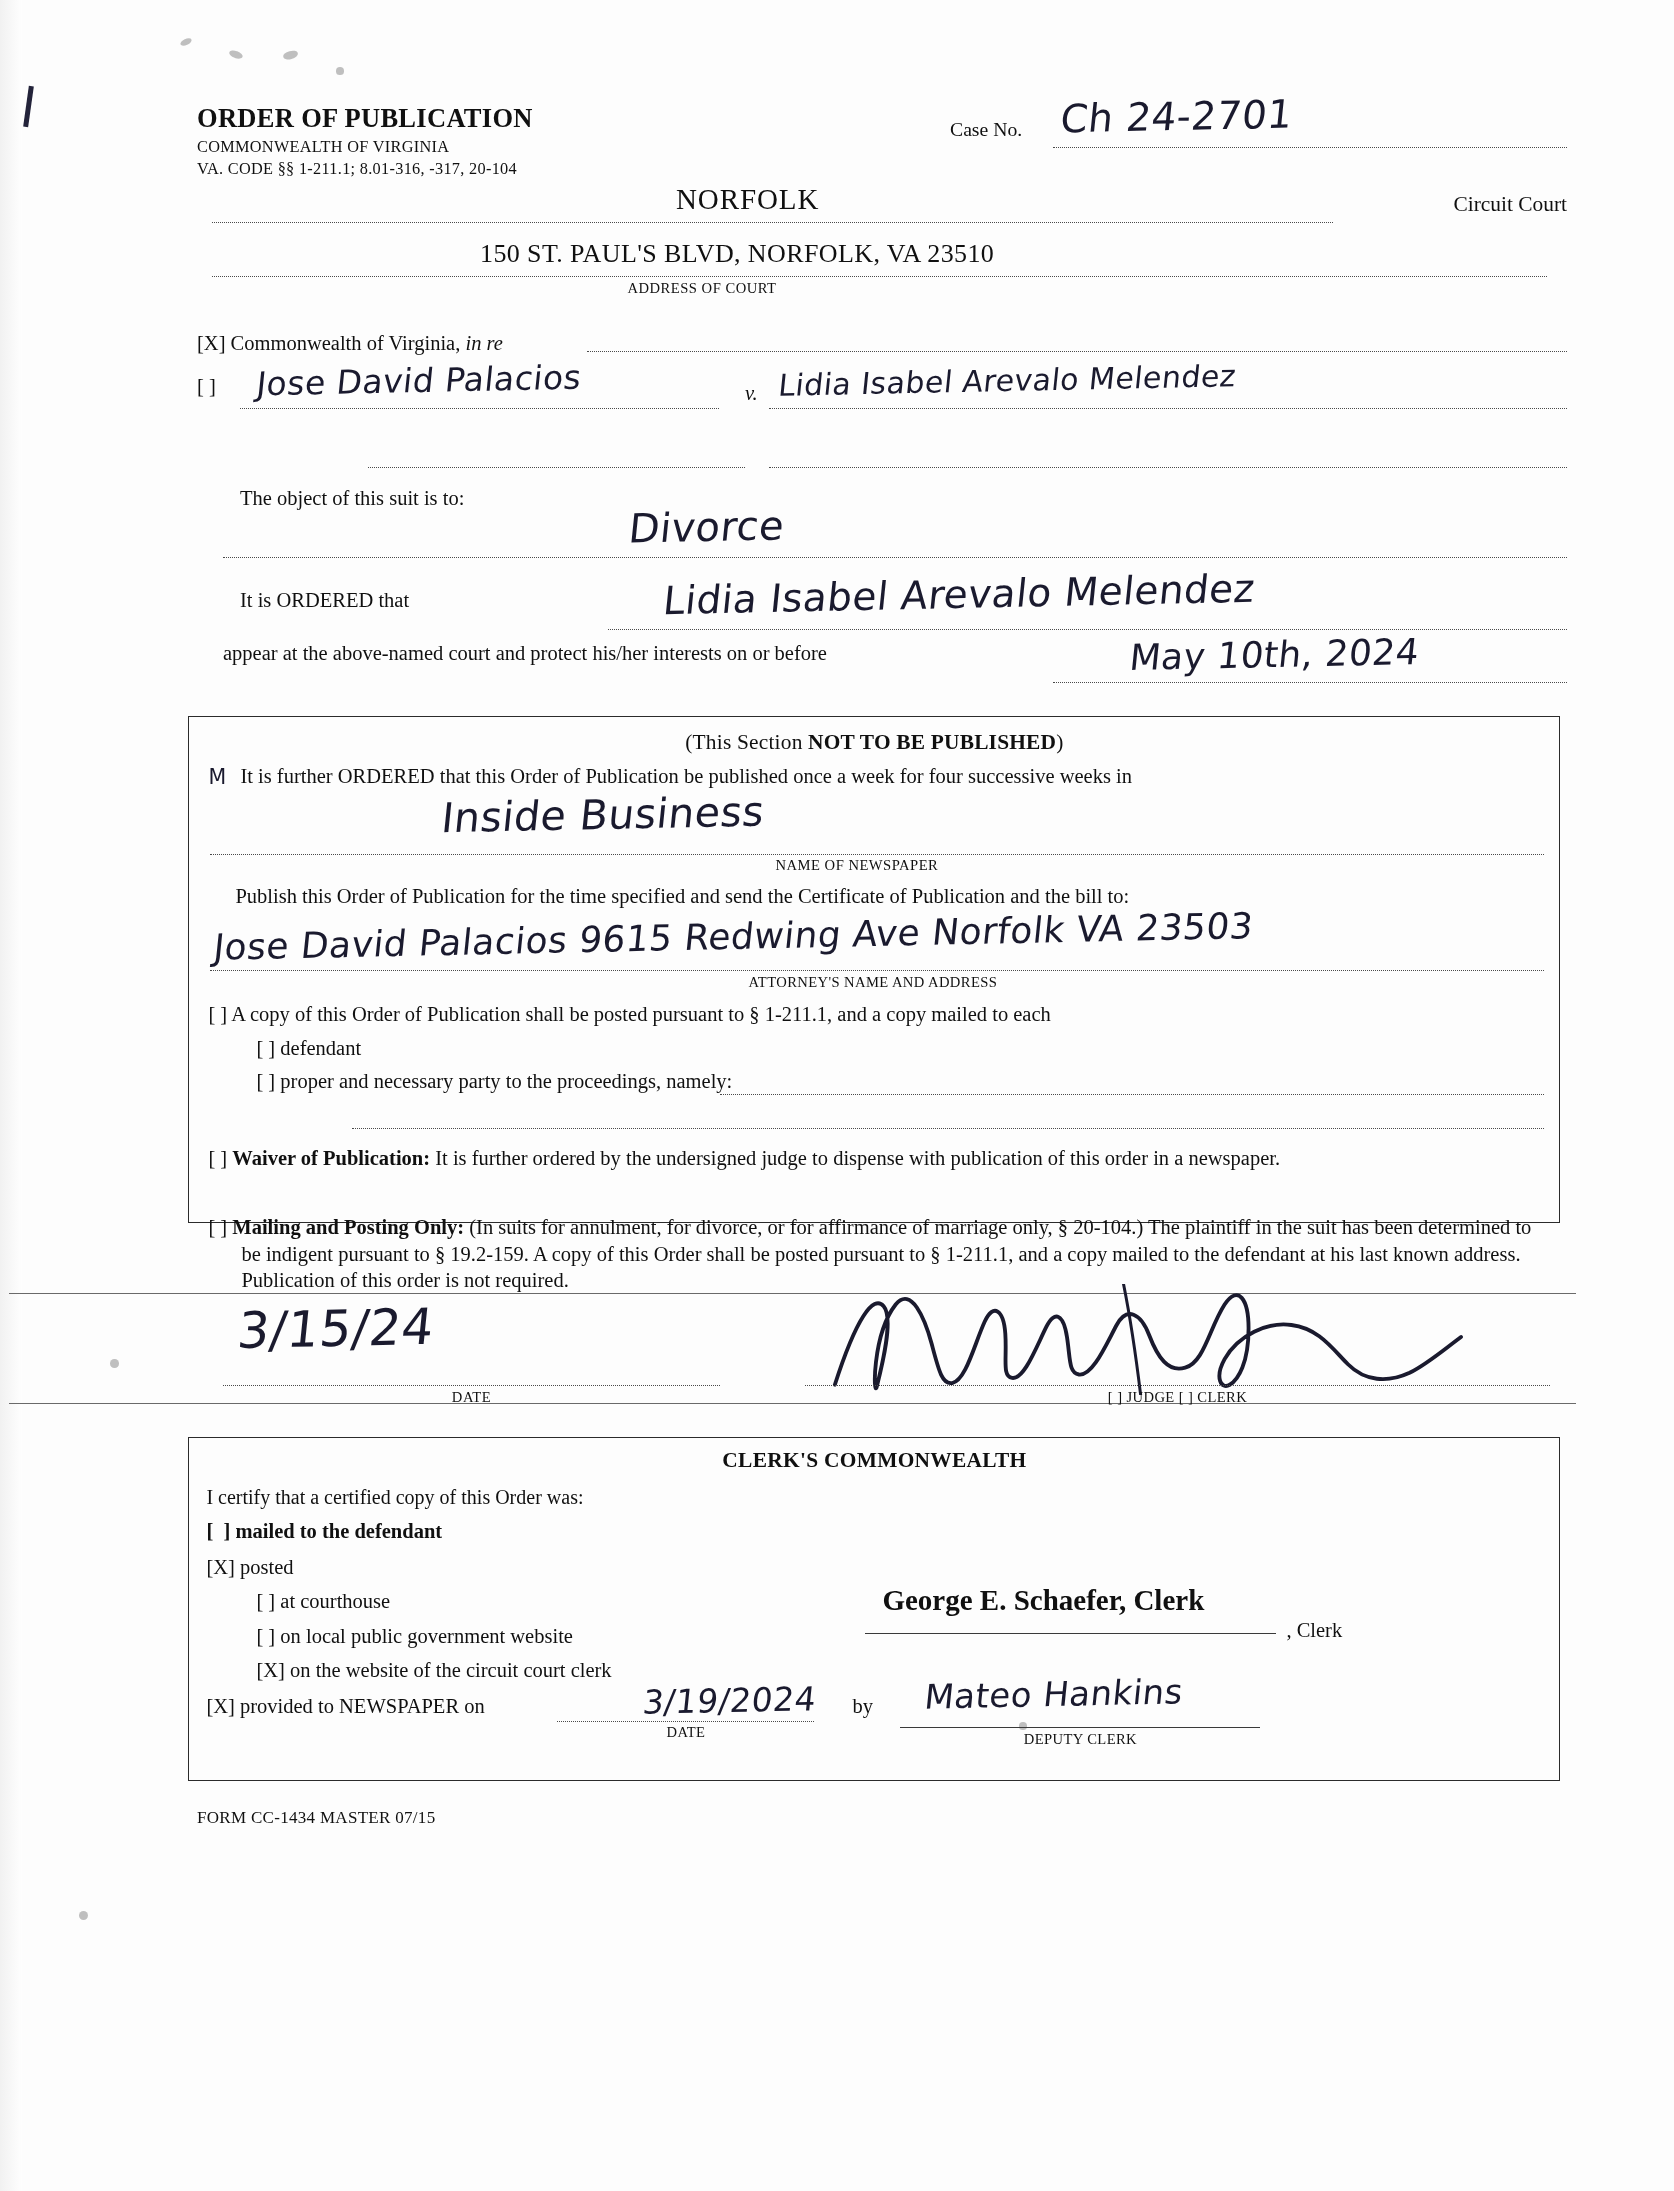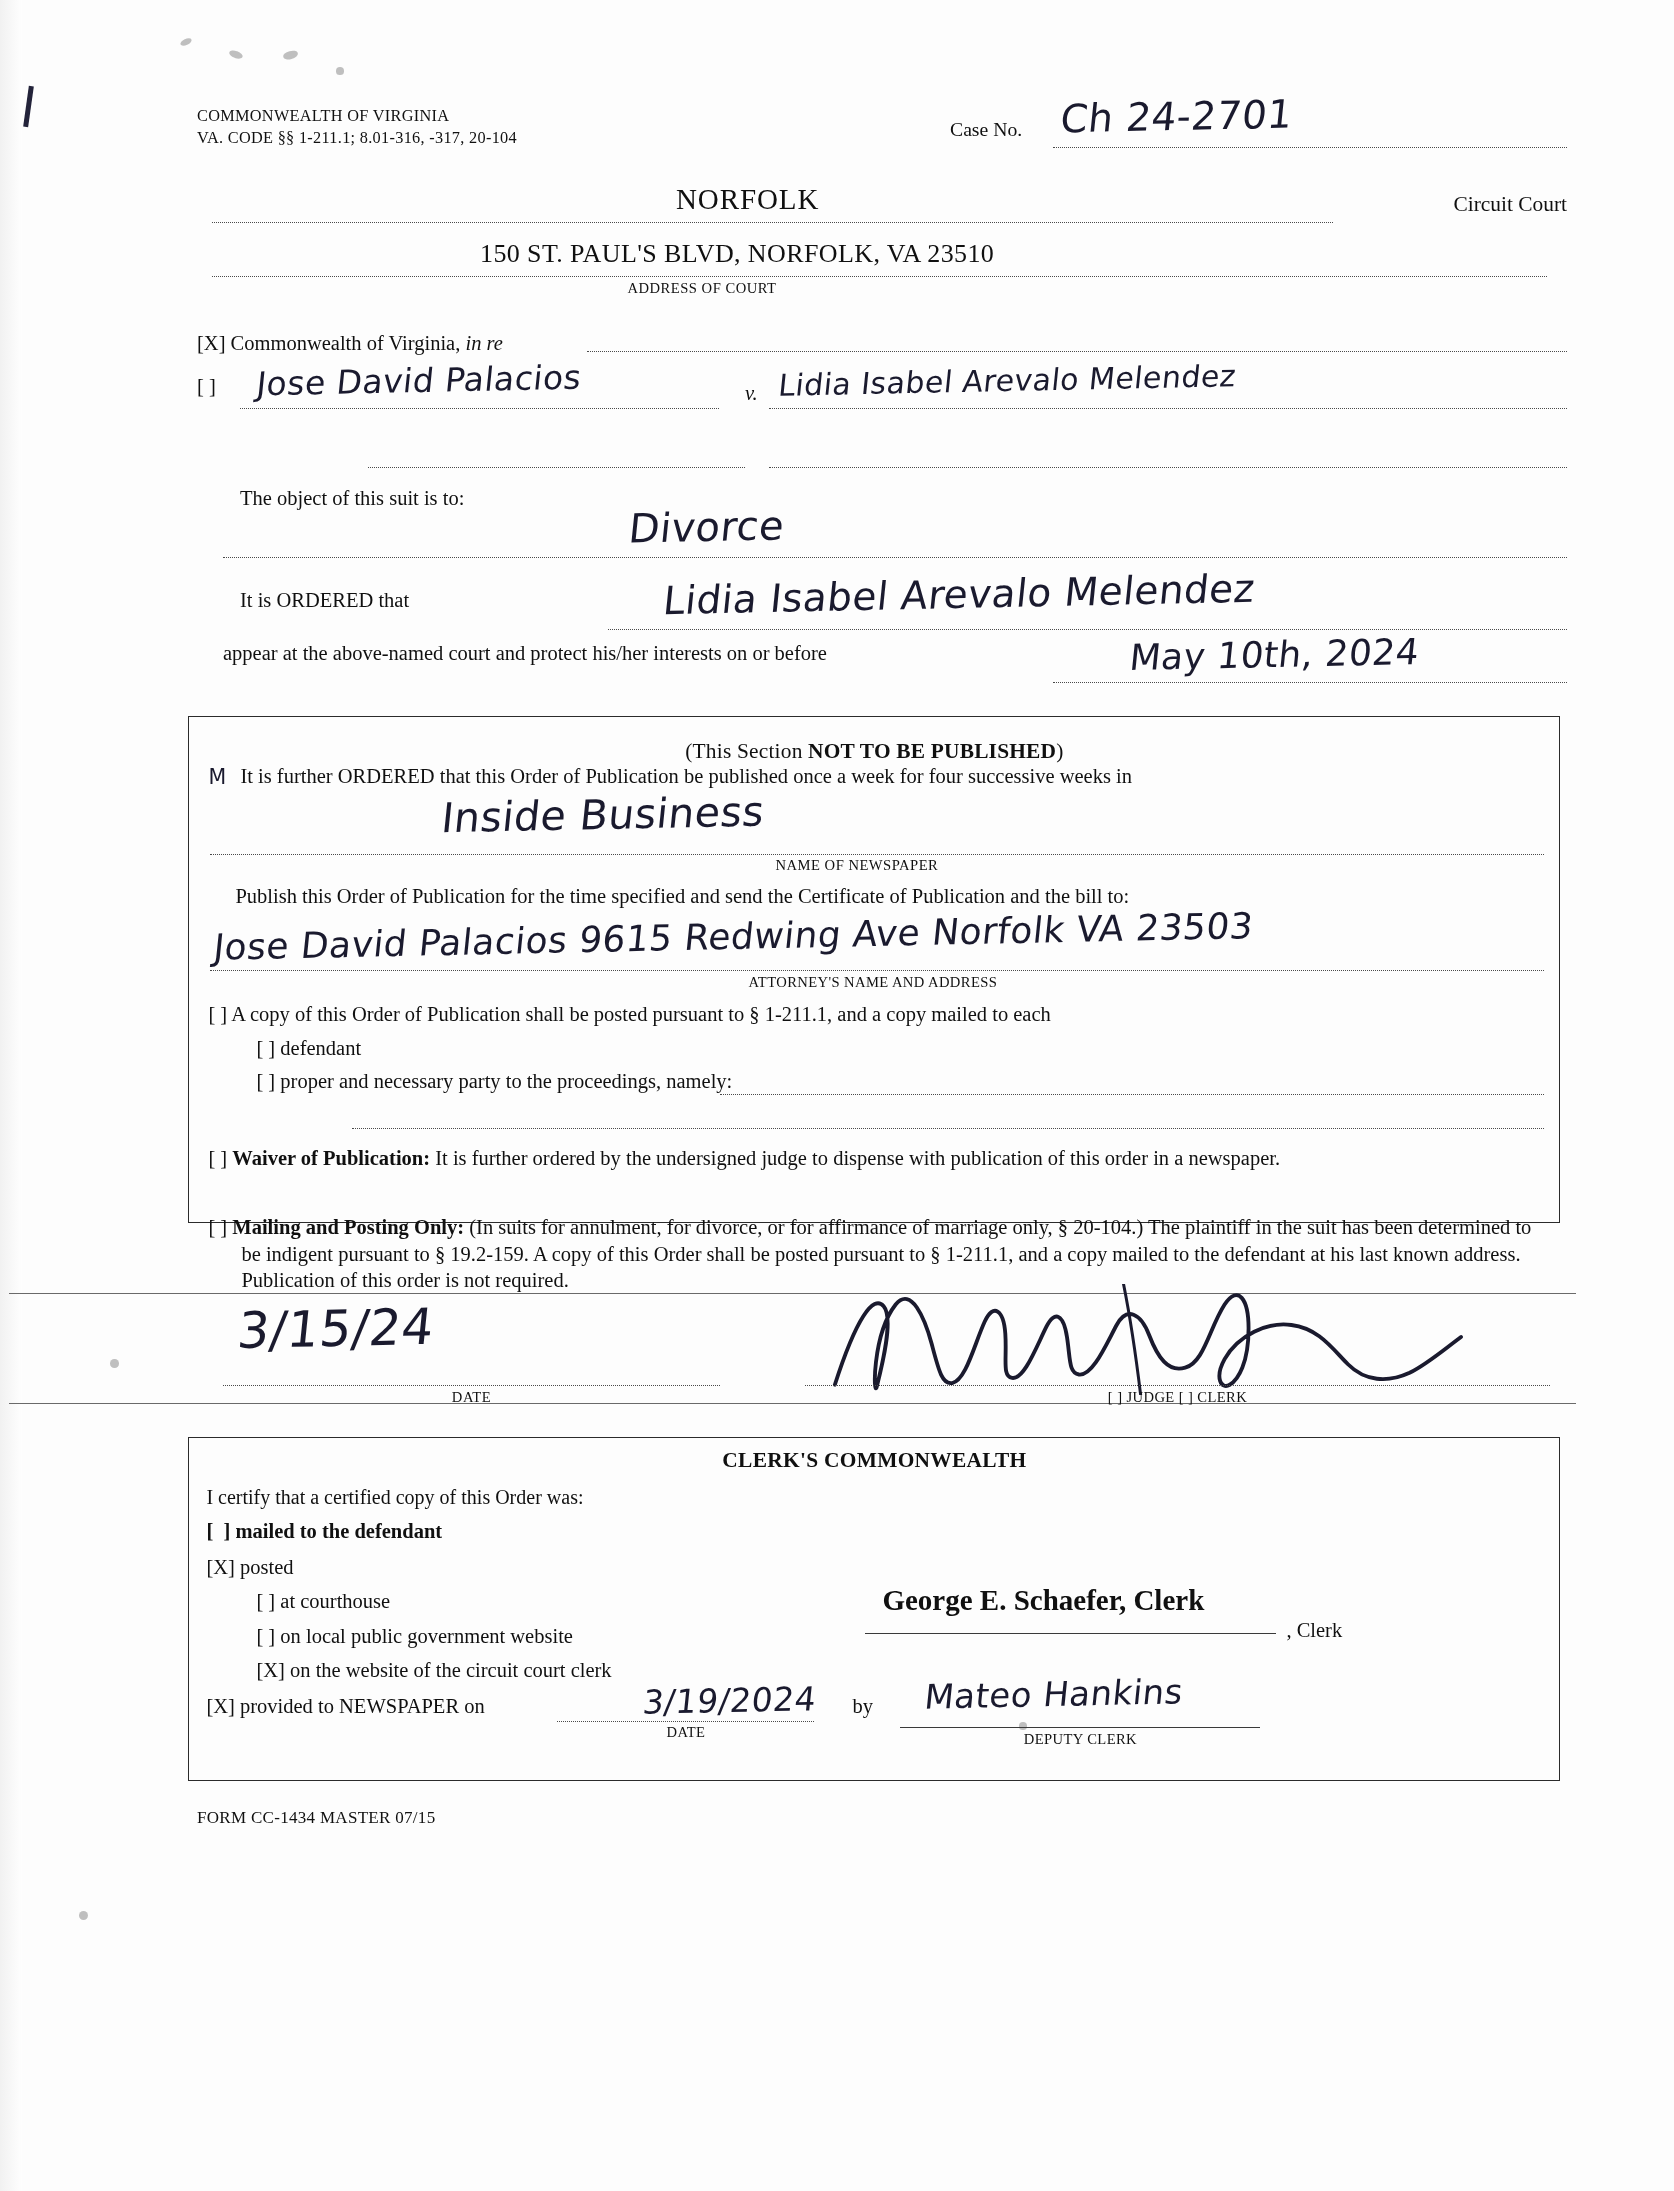--- a/index.html
+++ b/index.html
@@ -278,21 +278,21 @@
     position: absolute;
     top: 613px;
     left: -8.6px;
     width: 1370px;
     height: 505px;
   }
   .notpub-title {
     text-align: center;
     font-size: 21.4px;
     font-weight: bold;
-    margin-top: 22px;
+    margin-top: 13px;
     letter-spacing: 0.2px;
   }
   .notpub-title .reg { font-weight: normal; }
   .fo-chk {
     position: absolute;
     left: 19px;
     top: 48px;
     font-size: 20.5px;
   }
   .fo-text {
@@ -576,20 +576,21 @@
   <div class="speck" style="left:283px;top:51px;width:15.4px;height:7.7px;transform:rotate(-15deg);"></div>
   <div class="speck" style="left:336px;top:67px;width:7.7px;height:7.7px;"></div>
   <div class="pen" style="left:26px;top:86px;width:5.1px;height:41px;transform:rotate(8deg);"></div>
   <div class="speck" style="left:110px;top:1359px;width:8.6px;height:8.6px;"></div>
   <div class="speck" style="left:79px;top:1911px;width:9.4px;height:9.4px;"></div>
   <div class="speck" style="left:1019px;top:1722px;width:7.7px;height:7.7px;"></div>
 
   <div class="doc">
 
     <div>
+      <div class="hdr-title">ORDER OF PUBLICATION</div>
       <div class="hdr-sub1">COMMONWEALTH OF VIRGINIA</div>
       <div class="hdr-sub2">VA. CODE §§ 1-211.1; 8.01-316, -317, 20-104</div>
     </div>
 
     <div class="caseno-wrap">
       <span class="caseno-label">Case No.</span>
       <span class="caseno-value hw hw-slant">Ch 24-2701</span>
       <div class="caseno-line dots"></div>
     </div>
 

